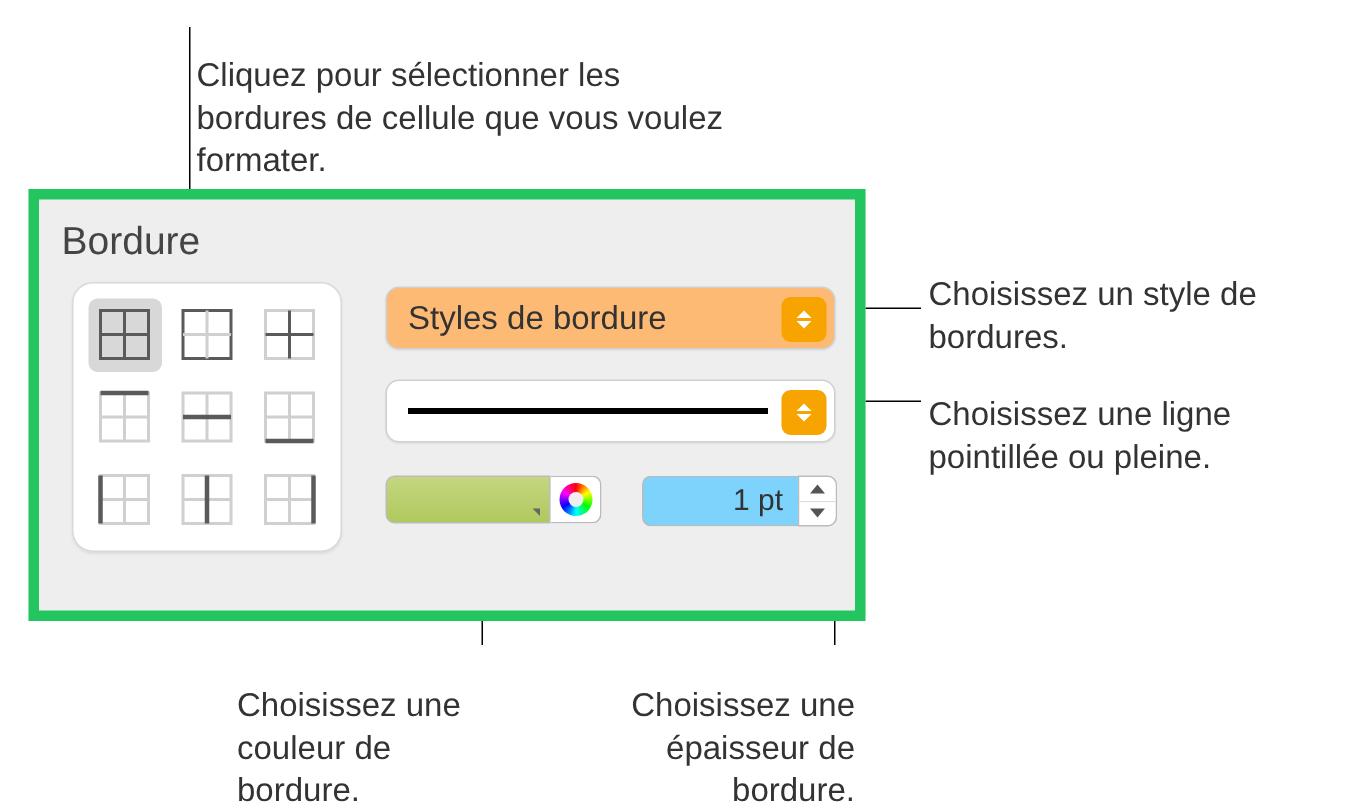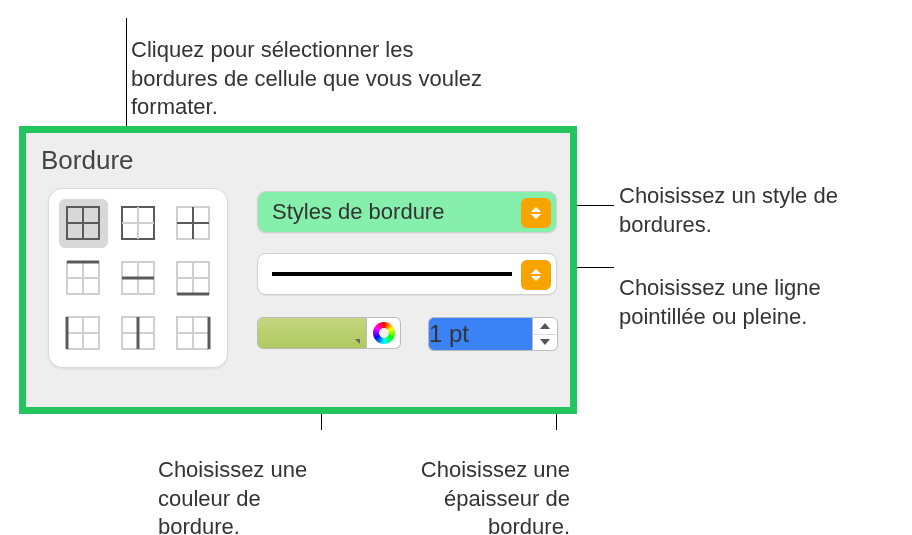--- a/index.html
+++ b/index.html
@@ -66,21 +66,21 @@
     background: #d8d8d8;
   }
   .border-choice svg { display: block; }
 
   .style-dropdown {
     position: absolute;
     left: 231px;
     top: 58px;
     width: 300px;
     height: 42px;
-    background: #86efac;
+    background: #fdba74;
     border: 1px solid #d0d0d0;
     border-radius: 9px;
     display: flex;
     align-items: center;
     padding-left: 14px;
     font-size: 22px;
     color: #333;
     box-shadow: 0 1px 1px rgba(0,0,0,.05);
   }
   .line-dropdown {
@@ -182,27 +182,27 @@
     top: 184px;
     width: 130px;
     height: 34px;
     display: flex;
   }
   .thickness-input {
     flex: 1;
     border: 1px solid #bbb;
     border-right: none;
     border-radius: 6px 0 0 6px;
-    background: #3b82f6;
+    background: #7dd3fc;
     text-align: right;
     padding-right: 10px;
-    font-size: 24px;
-    display: flex;
-    align-items: center;
-    justify-content: flex-start;
+    font-size: 20px;
+    display: flex;
+    align-items: center;
+    justify-content: flex-end;
   }
   .stepper {
     width: 26px;
     border: 1px solid #bbb;
     border-radius: 0 6px 6px 0;
     background: #fff;
     display: flex;
     flex-direction: column;
   }
   .stepper button {
@@ -227,21 +227,21 @@
 </style>
 </head>
 <body>
 
 <div class="callout" style="left:131px; top:12px; width:360px;">Cliquez pour sélectionner les bordures de cellule que vous voulez formater.</div>
 <div class="callout-line" style="left:126px; top:18px; width:1px; height:176px;"></div>
 
 <div class="callout" style="left:619px; top:158px; width:280px;">Choisissez un style de bordures.</div>
 <div class="callout-line" style="left:553px; top:205px; width:61px; height:1px;"></div>
 
-<div class="callout" style="left:619px; top:250px; width:290px;">Choisissez une ligne pointillée ou pleine.</div>
+<div class="callout" style="left:619px; top:238px; width:290px;">Choisissez une ligne pointillée ou pleine.</div>
 <div class="callout-line" style="left:553px; top:267px; width:61px; height:1px;"></div>
 
 <div class="callout" style="left:158px; top:432px; width:175px; text-align:left;">Choisissez une couleur de bordure.</div>
 <div class="callout-line" style="left:321px; top:344px; width:1px; height:86px;"></div>
 
 <div class="callout" style="left:380px; top:432px; width:190px; text-align:right;">Choisissez une épaisseur de bordure.</div>
 <div class="callout-line" style="left:556px; top:344px; width:1px; height:86px;"></div>
 
 <div class="panel">
   <div class="section-label">Bordure</div>

